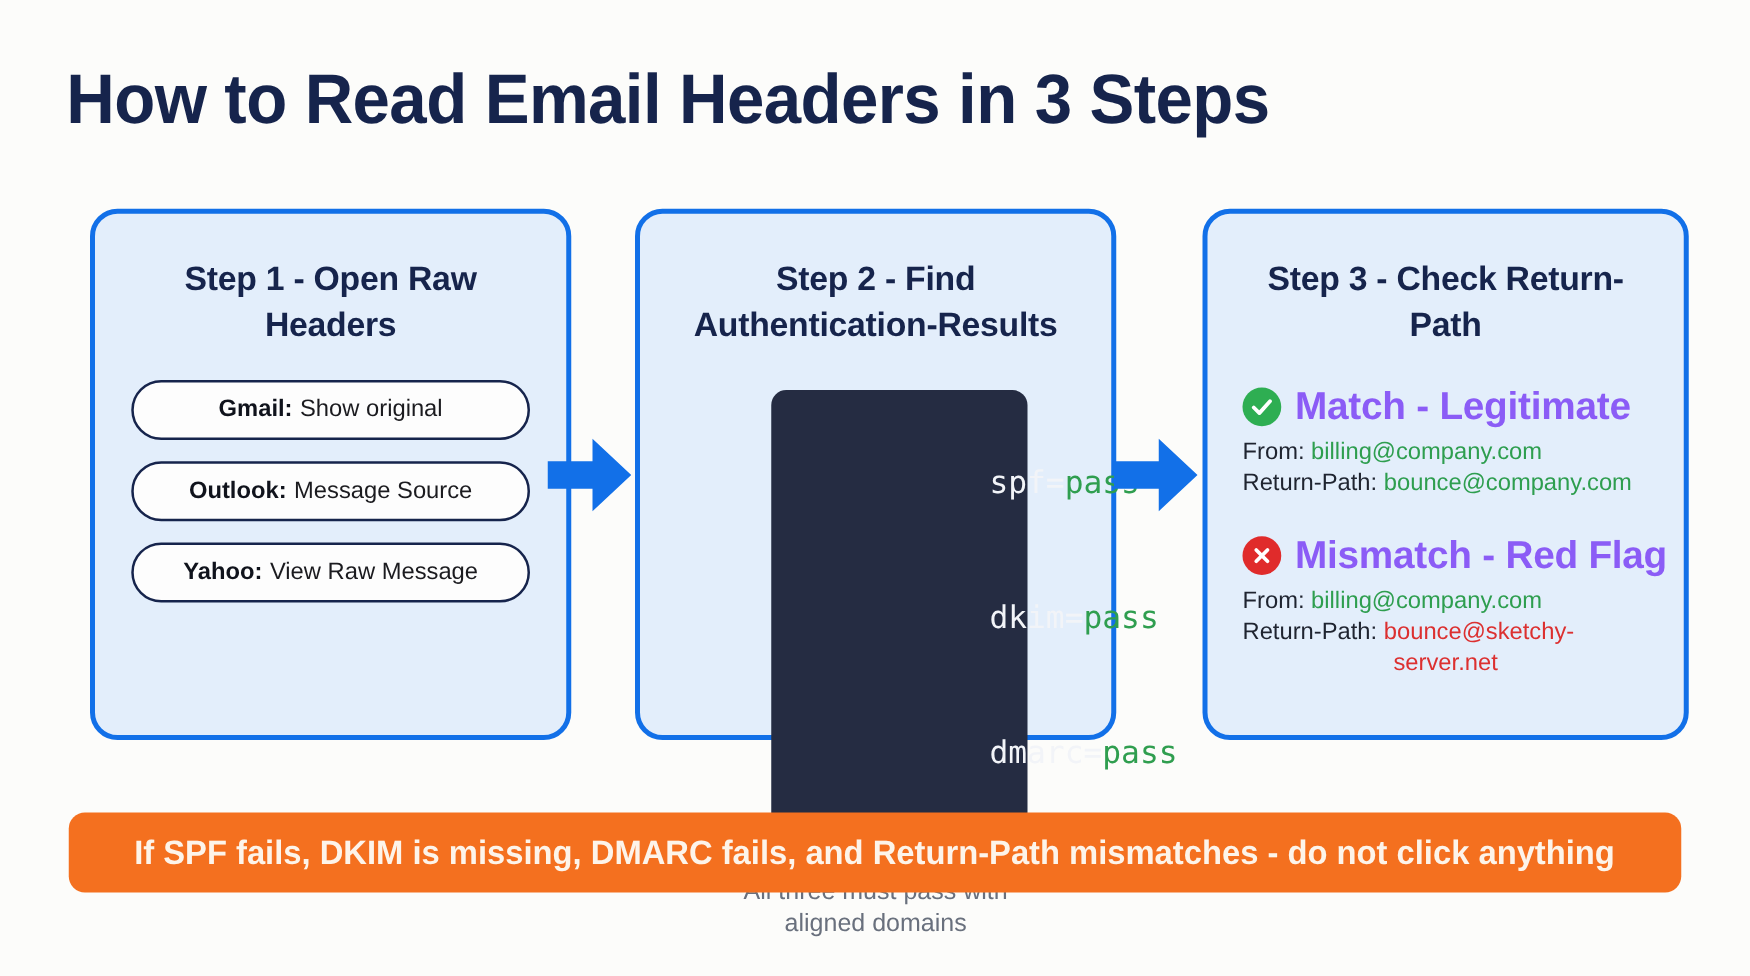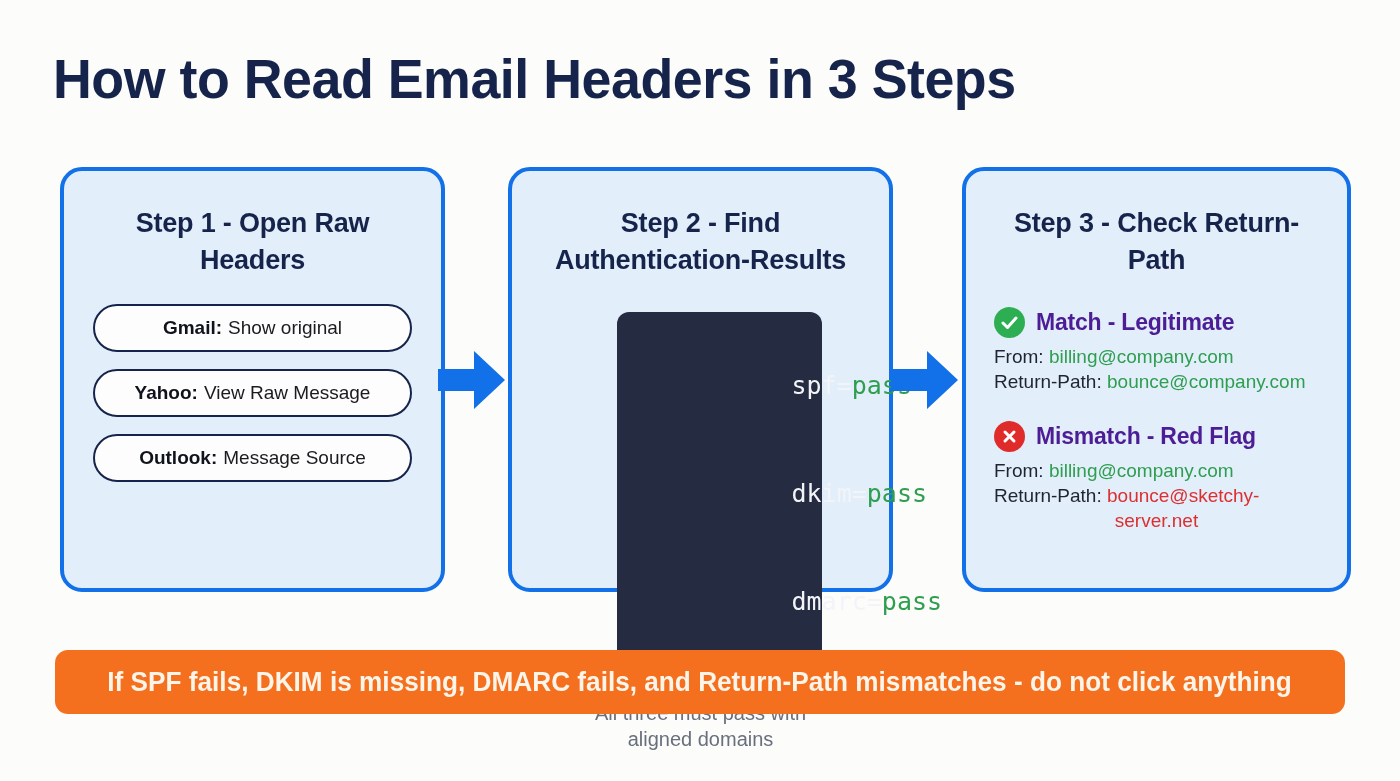--- a/index.html
+++ b/index.html
@@ -38,21 +38,21 @@
   
   .card {
     position: absolute;
     top: 167px;
     height: 425px;
     background: #e3eefb;
     border: 4px solid #1270e8;
     border-radius: 22px;
     box-sizing: border-box;
   }
-  #card-1 { left: 60px;  width: 385px; }
+  #card-1 { left: 72px;  width: 385px; }
   #card-2 { left: 508px; width: 385px; }
   #card-3 { left: 962px; width: 389px; }
 
   .card-title {
     margin: 34px 22px 0 22px;
     text-align: center;
     font-size: 27px;
     line-height: 37px;
     font-weight: 700;
     color: #16244c;
@@ -138,23 +138,23 @@
     flex: 0 0 31px;
     display: flex;
     align-items: center;
     justify-content: center;
   }
   .badge-icon svg { display: block; }
   .badge-ok  { background: #2eae52; }
   .badge-bad { background: #e02b2b; }
 
   .result-title {
-    font-size: 23px;
-    font-weight: 700;
-    color: #4c1d95;
+    font-size: 31px;
+    font-weight: 700;
+    color: #8b5cf6;
     letter-spacing: -0.2px;
     white-space: nowrap;
   }
 
   .result-lines {
     margin-top: 6px;
     font-size: 19px;
     line-height: 25px;
     color: #1f2430;
   }
@@ -213,27 +213,27 @@
   <div class="card" id="card-1">
     <div class="card-title">Step 1 - Open Raw Headers</div>
     <div class="pill-list">
 
       <div class="pill">
         <b>Gmail:</b>
         <span class="pill-value">Show original</span>
       </div>
 
       <div class="pill">
+        <b>Outlook:</b>
+        <span class="pill-value">Message Source</span>
+      </div>
+
+      <div class="pill">
         <b>Yahoo:</b>
         <span class="pill-value">View Raw Message</span>
-      </div>
-
-      <div class="pill">
-        <b>Outlook:</b>
-        <span class="pill-value">Message Source</span>
       </div>
 
     </div>
   </div>
 
   <div class="arrow" id="arrow-1">
     <svg width="68" height="62" viewBox="0 0 68 62">
       <polygon points="0,20 36,20 36,2 67,31 36,60 36,42 0,42" fill="#1270e8"></polygon>
     </svg>
   </div>

